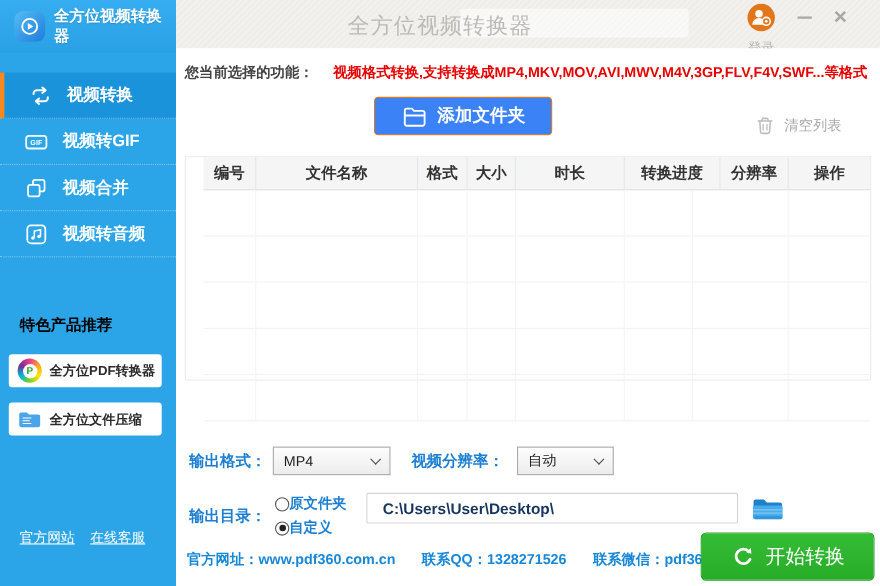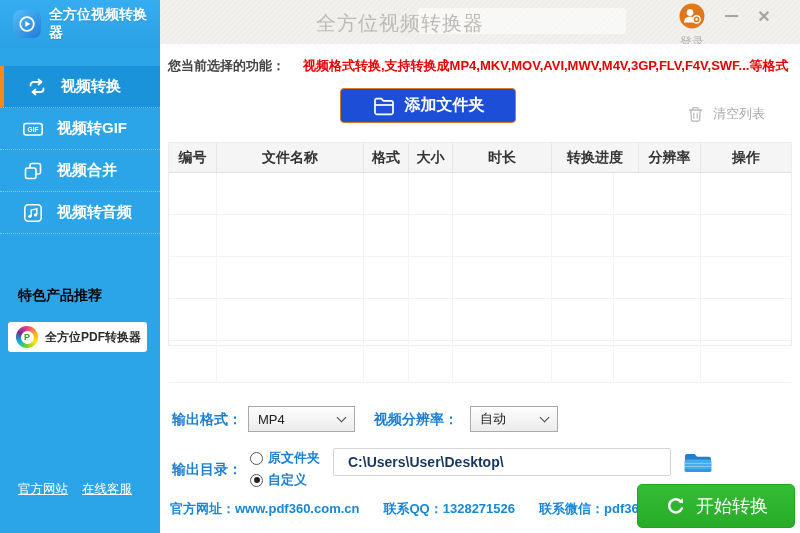--- a/index.html
+++ b/index.html
@@ -53,26 +53,26 @@
   
   .main { position: absolute; left: 160px; top: 44px; width: 640px; height: 489px; background: #fff; }
   .notice { position: absolute; left: 8px; top: 13px; display: flex; align-items: center; }
   .notice-label { font-size: 13px; font-weight: bold; color: #444; margin-right: 18px; }
   .notice-text { font-size: 13px; font-weight: bold; color: #e60000; }
 
   .big-btn { position: absolute; top: 44px; height: 35px; border-radius: 4px; display: flex;
     align-items: center; justify-content: center; gap: 9px; color: #fff; font-size: 16px;
     font-weight: bold; cursor: pointer; }
   .btn-addfile { left: 10px; width: 152px; background: #2fa9ee; border: 1px solid #1e98dc; }
-  .btn-addfolder { left: 180px; width: 176px; background: #1d4ed8; border: 1px solid #d97722; }
+  .btn-addfolder { left: 180px; width: 162px; background: #3b82f6; border: 1px solid #d97722; }
   .clear-list { position: absolute; left: 526px; top: 60px; display: flex; align-items: center; gap: 8px;
     color: #a9a9a9; font-size: 13px; cursor: pointer; }
 
   
-  .table { position: absolute; left: 8px; top: 98px; width: 624px; height: 204px; border: 1px solid #ececec; }
+  .table { position: absolute; left: 8px; top: 98px; width: 624px; height: 204px; border: 1px solid #ececec; padding-left: 16px; }
   .thead { display: flex; height: 30px; background: #f5f5f5; border-bottom: 1px solid #e0e0e0; }
   .th { display: flex; align-items: center; justify-content: center; font-size: 14px; font-weight: bold;
     color: #333; border-right: 1px solid #e4e8ec; }
   .th:last-child { border-right: none; }
   .tr { display: flex; height: 42px; border-bottom: 1px solid #f2f2f2; }
   .td { border-right: 1px solid #f4f4f4; }
   .td:last-child { border-right: none; }
   .c0 { width: 48px; } .c1 { width: 147px; } .c2 { width: 45px; } .c3 { width: 44px; }
   .c4 { width: 99px; } .c5 { width: 62px; } .c6 { width: 87px; } .c7 { flex: 1; }
 
@@ -81,21 +81,21 @@
   .lbl-format { left: 12px; top: 362px; }
   .lbl-res { left: 214px; top: 362px; }
   .lbl-dir { left: 12px; top: 412px; }
   .win-select { position: absolute; height: 26px; display: flex; align-items: center;
     justify-content: space-between; padding: 0 9px; font-size: 13px; color: #222; cursor: pointer;
     background: linear-gradient(#fdfdfd, #ececec); border: 1px solid #a9a9a9; }
   .sel-format { left: 88px; top: 362px; width: 107px; }
   .sel-res { left: 310px; top: 362px; width: 88px; }
   .chev { display: inline-block; width: 7px; height: 7px; border-right: 1.6px solid #4a4a4a;
     border-bottom: 1.6px solid #4a4a4a; transform: rotate(45deg); margin-top: -4px; }
-  .radio-row { position: absolute; left: 90px; display: flex; align-items: center; gap: 5px;
+  .radio-row { position: absolute; left: 90px; display: flex; align-items: center; 
     font-size: 13px; font-weight: bold; color: #1d7fd2; cursor: pointer; }
   .rr1 { top: 405px; } .rr2 { top: 427px; }
   .radio { width: 13px; height: 13px; border-radius: 50%; border: 1px solid #555; background: #fff;
     display: inline-flex; align-items: center; justify-content: center; flex: 0 0 auto; }
   .radio.checked::after { content: ""; width: 6px; height: 6px; border-radius: 50%; background: #222; }
   .path-input { position: absolute; left: 173px; top: 404px; width: 338px; height: 28px;
     border: 1px solid #d5d5d5; border-radius: 2px; padding-left: 14px; font-size: 14px; font-weight: bold;
     color: #17365e; font-family: "Liberation Sans", sans-serif; background: #fff; }
   .browse-btn { position: absolute; left: 521px; top: 402px; width: 34px; height: 30px;
     display: flex; align-items: center; justify-content: center; cursor: pointer; }
@@ -180,20 +180,27 @@
     </div>
 
     <div class="promo-heading">特色产品推荐</div>
 
     <div class="promo-card p1">
       <span class="pdf-ring">
         <span class="pdf-ring-inner">P</span>
       </span>
       <span>全方位PDF转换器</span>
     </div>
+    <div class="promo-card p2">
+      <svg width="22" height="17" viewBox="0 0 22 17">
+        <path d="M1.5 3.5 a1.6 1.6 0 0 1 1.6-1.6 h5.3 l1.9 1.9 h8.6 a1.6 1.6 0 0 1 1.6 1.6 v8 a2 2 0 0 1-2 2 H3.5 a2 2 0 0 1-2-2 Z" fill="#4aa4ec"></path>
+        <path d="M4.5 7 h8 M4.5 9.5 h6.5 M4.5 12 h8" stroke="#fff" stroke-width="1.1"></path>
+      </svg>
+      <span>全方位文件压缩</span>
+    </div>
 
     <span class="side-link link1">官方网站</span>
     <span class="side-link link2">在线客服</span>
   </div>
 
   <div class="main">
 
     <div class="notice">
       <span class="notice-label">您当前选择的功能：</span>
       <span class="notice-text">视频格式转换,支持转换成MP4,MKV,MOV,AVI,MWV,M4V,3GP,FLV,F4V,SWF...等格式</span>

